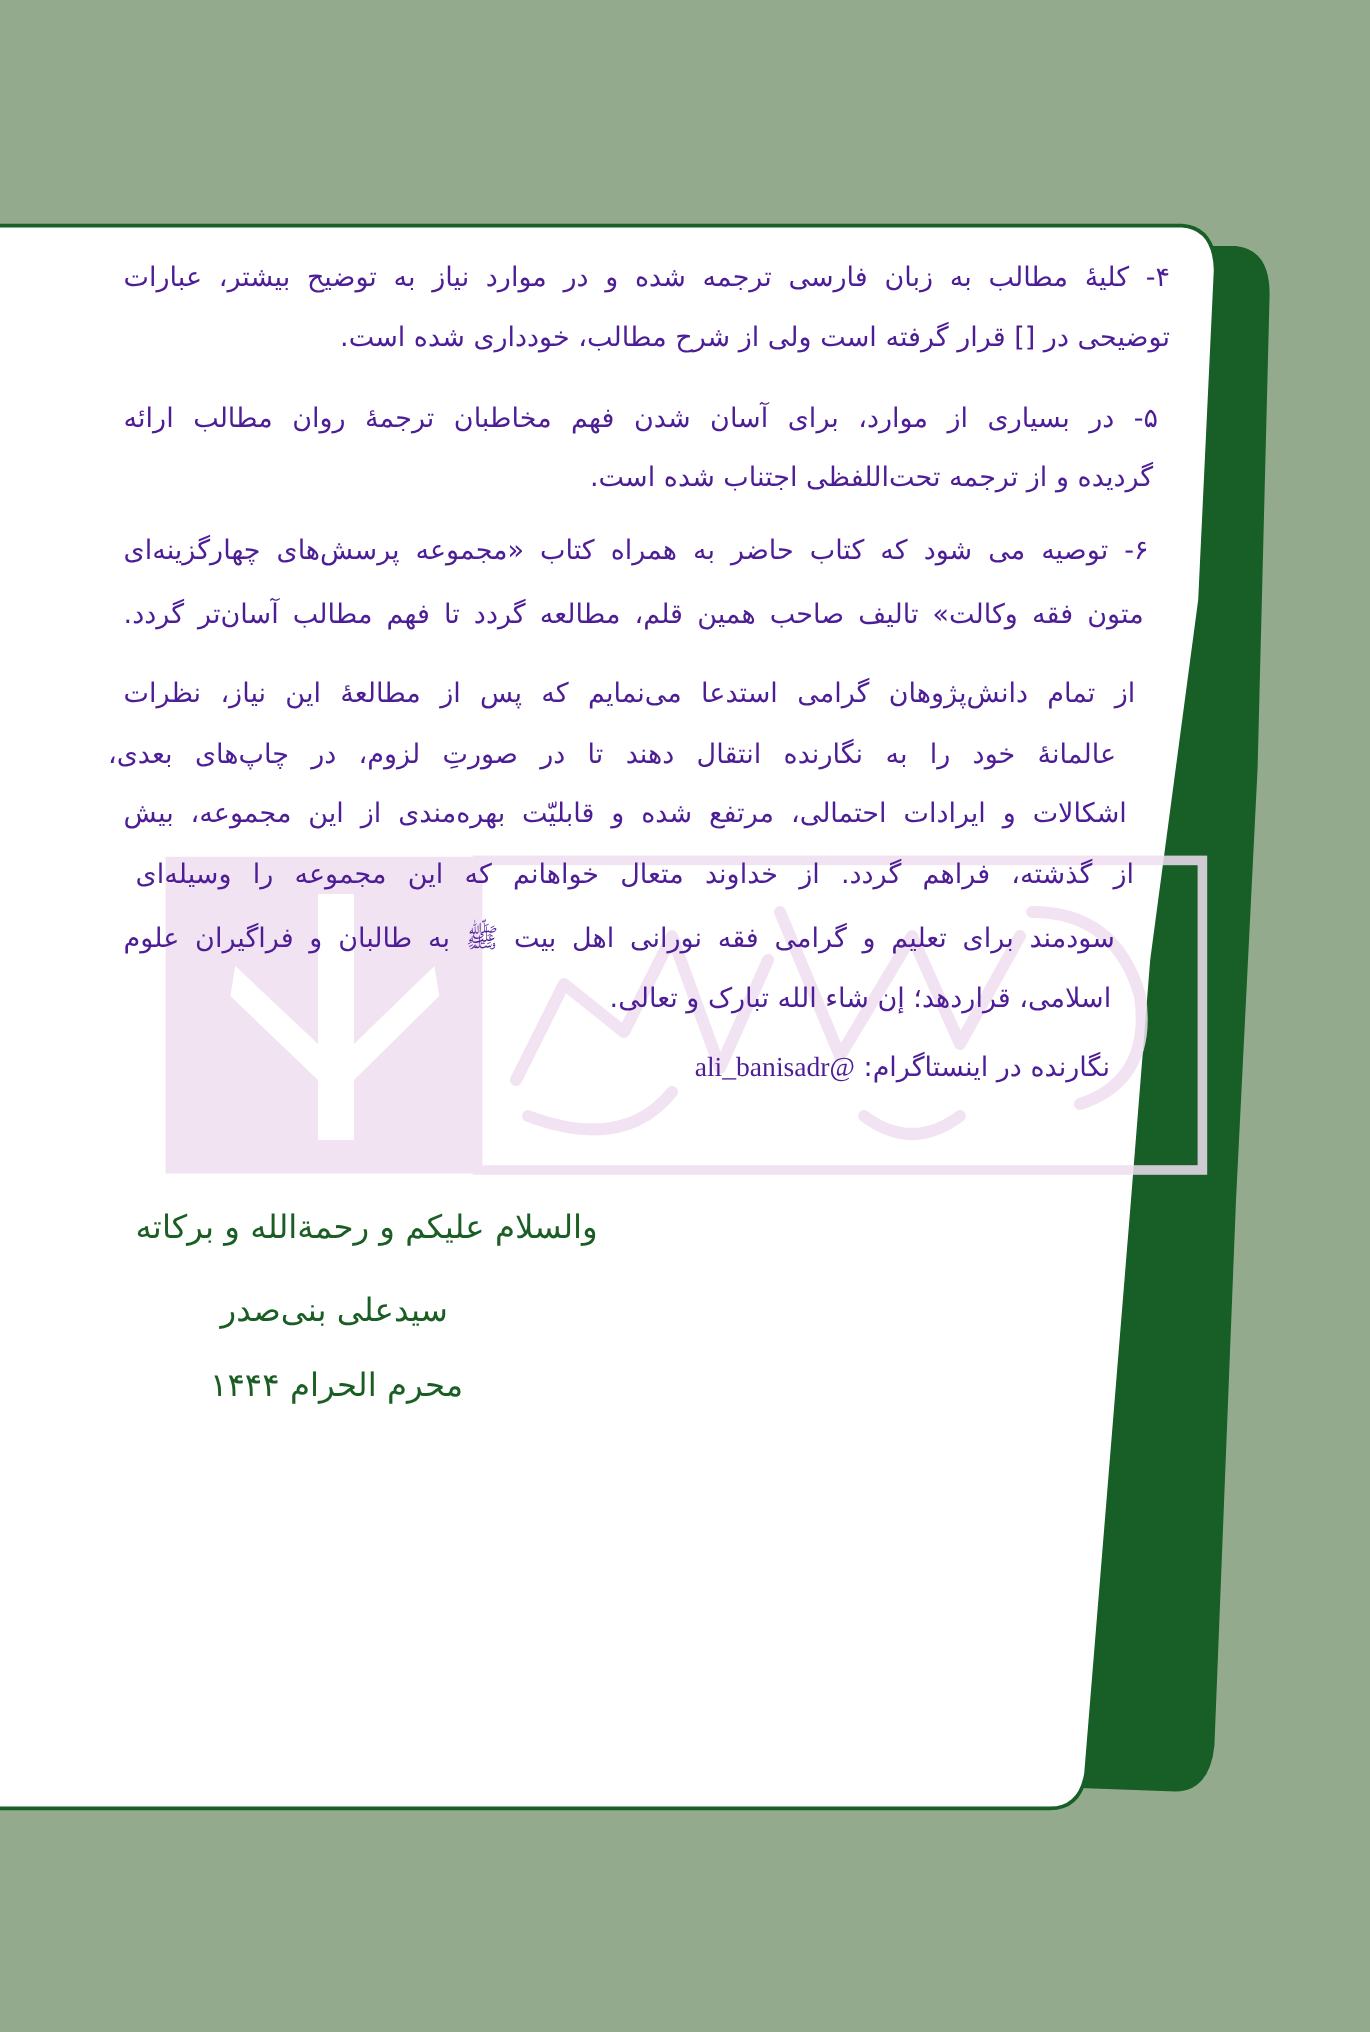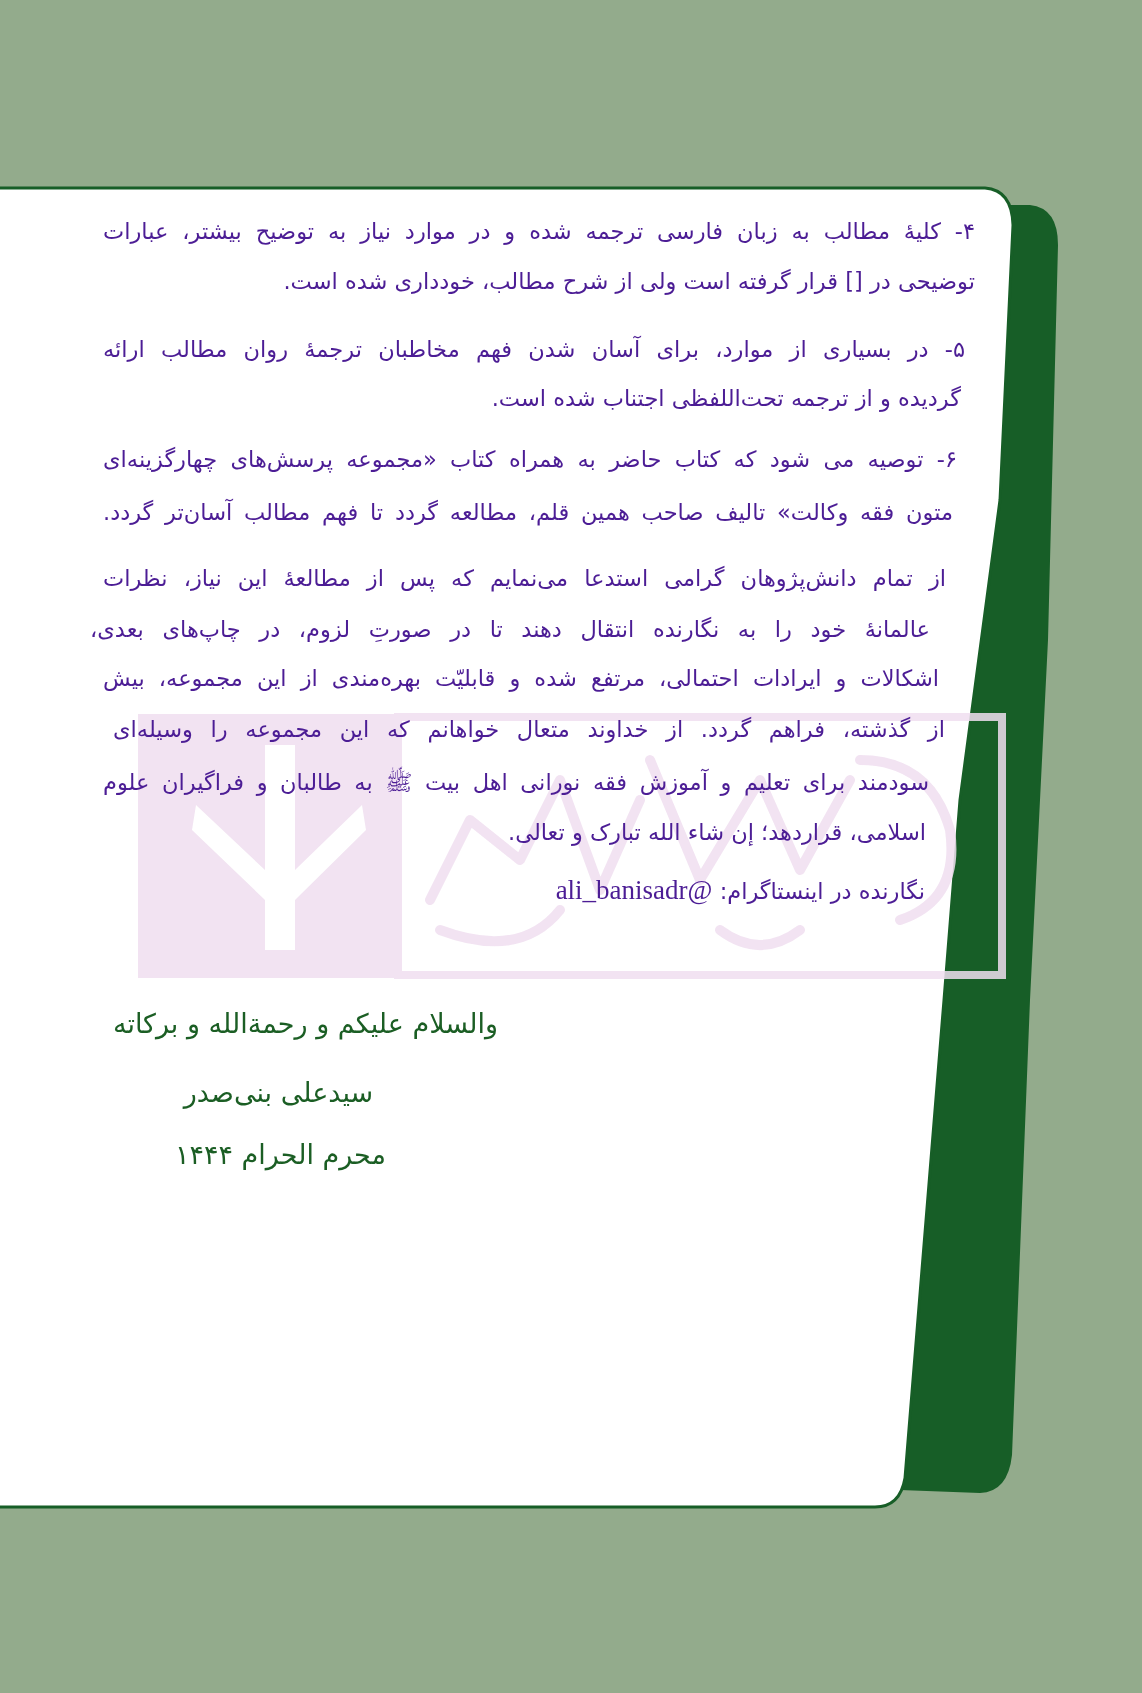--- a/index.html
+++ b/index.html
@@ -19,21 +19,21 @@
     text-align: justify; text-align-last: justify;
     font-family: "DejaVu Sans", sans-serif;
     letter-spacing: -0.6px;
   }
   .line.last { text-align-last: right; }
   .sig {
     position: absolute; direction: rtl; white-space: nowrap; color: #1b5e24;
     font-weight: normal; font-size: 27px; line-height: 36px; text-align: center;
     font-family: "DejaVu Sans", sans-serif;
   }
-  .handle { font-family: "Liberation Serif", serif; font-size: 27px; letter-spacing: 0; margin-top: 24px; }
+  .handle { font-family: "Liberation Serif", serif; font-size: 23px; letter-spacing: 0; margin-top: 24px; }
 </style>
 </head>
 <body>
 
 <svg class="green-tab" viewBox="0 0 1142 1693">
   <path d="M 1000 205 L 1030 205 Q 1058 208 1058 245 L 1048 640 L 1030 1000 L 1012 1455 Q 1008 1492 980 1493 L 900 1490 Z" fill="#175e27"></path>
 </svg>
 
 <svg class="page-shape" viewBox="0 0 1142 1693">
   <path d="M -5 188 L 985 188 Q 1012 190 1013 225 L 1000 500 L 960 800 L 944 1000 L 905 1478 Q 900 1507 875 1507 L -5 1507 Z" fill="#ffffff" stroke="#175e27" stroke-width="3"></path>
@@ -69,21 +69,21 @@
 <div>
   <div class="line" style="left:103px; width:854px; top:444px;">۶- توصیه می شود که کتاب حاضر به همراه کتاب «مجموعه پرسش‌های چهارگزینه‌ای</div>
   <div class="line" style="left:103px; width:850px; top:497px;">متون فقه وکالت» تالیف صاحب همین قلم، مطالعه گردد تا فهم مطالب آسان‌تر گردد.</div>
 </div>
 
 <div>
   <div class="line" style="left:103px; width:843px; top:563px;">از تمام دانش‌پژوهان گرامی استدعا می‌نمایم که پس از مطالعهٔ این نیاز، نظرات</div>
   <div class="line" style="left:90px; width:840px; top:614px;">عالمانهٔ خود را به نگارنده انتقال دهند تا در صورتِ لزوم، در چاپ‌های بعدی،</div>
   <div class="line" style="left:103px; width:836px; top:663px;">اشکالات و ایرادات احتمالی، مرتفع شده و قابلیّت بهره‌مندی از این مجموعه، بیش</div>
   <div class="line" style="left:113px; width:832px; top:714px;">از گذشته، فراهم گردد. از خداوند متعال خواهانم که این مجموعه را وسیله‌ای</div>
-  <div class="line" style="left:103px; width:826px; top:767px;">سودمند برای تعلیم و آموزش فقه نورانی اهل بیت ﷺ به طالبان و فراگیران علوم</div>
+  <div class="line" style="left:103px; width:826px; top:767px;">سودمند برای تعلیم و گرامی فقه نورانی اهل بیت ﷺ به طالبان و فراگیران علوم</div>
   <div class="line last" style="left:460px; width:466px; top:817px;">اسلامی، قراردهد؛ إن شاء الله تبارک و تعالی.</div>
 </div>
 
 <div class="line last" style="left:480px; width:445px; top:875px; text-align-last:right;">
   <span>نگارنده در اینستاگرام:</span>
   <span class="handle">@ali_banisadr</span>
 </div>
 
 <div class="sig" style="left:104px; width:403px; top:1006px;">والسلام علیکم و رحمةالله و برکاته</div>
 <div class="sig" style="left:172px; width:213px; top:1075px;">سیدعلی بنی‌صدر</div>

